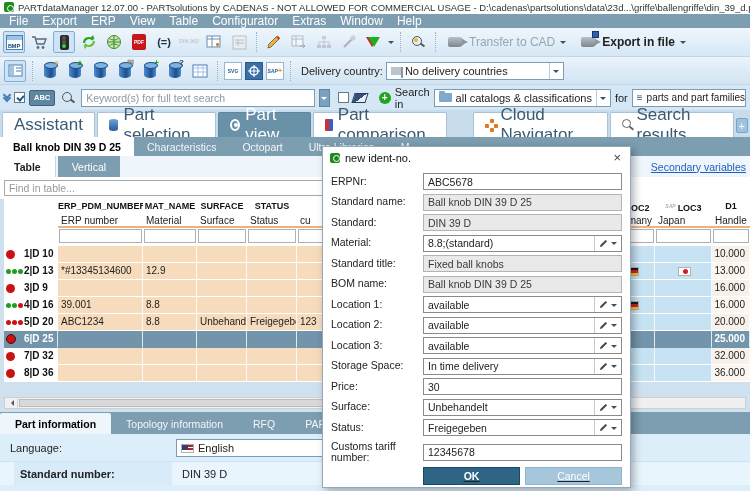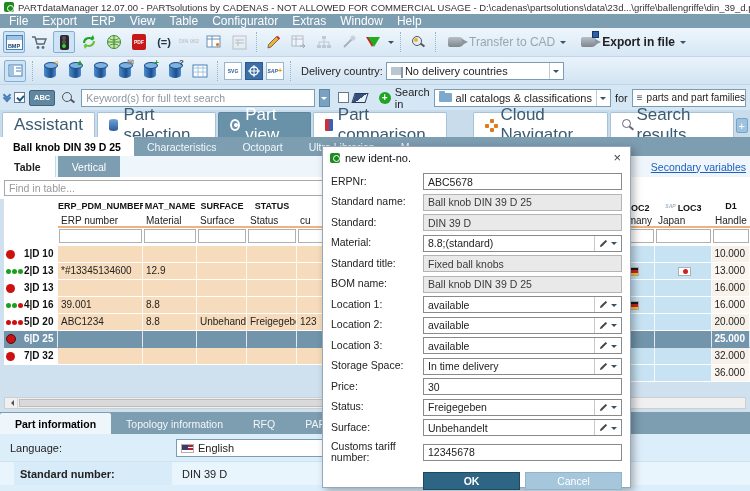--- a/index.html
+++ b/index.html
@@ -168,21 +168,21 @@
   .dlg-x { font-size:13px; color:#444; line-height:13px; padding:0 2px;}
   .dlg-body { flex:1; padding:4px 8px 6px; display:flex; flex-direction:column; }
   .dlg-row { display:flex; align-items:center; height:19px; margin-bottom:1.5px; flex:none;}
   .dlg-row.tall { height:27px; }
   .dlg-label { width:92px; flex:none; font-size:10.5px; color:#222; line-height:11.5px;}
   .ctl { flex:1; display:flex; align-items:center; border:1px solid #8a8a8a; background:#fff; height:17px; font-size:10.5px; overflow:hidden;}
   .ctl input { border:none; outline:none; width:100%; height:100%; font-size:10.5px; padding:0 4px; font-family:inherit; color:#222; background:transparent;}
   .ctl.ro { background:#e9e9e9; border-color:#b4b4b4; color:#3a3a3a; padding-left:4px;}
   .ctl .cval { flex:1; padding-left:4px; white-space:nowrap; overflow:hidden;}
   .ctl .pens { display:flex; align-items:center; gap:3px; padding:0 4px; border-left:1px solid #c8c8c8; height:100%; flex:none;}
-  .dlg-btns { display:flex; gap:5px; margin-left:92px; margin-top:5px; flex:none;}
+  .dlg-btns { display:flex; gap:5px; margin-left:92px; flex:none;text-decoration:underline;}
   .btn { flex:1; height:18px; display:flex; align-items:center; justify-content:center; color:#fff; font-size:10.5px;}
   .btn.ok { background:#2e6484; border:1px solid #1d4a63; font-weight:bold;}
   .btn.cancel { background:#a6c6db; border:1px solid #8fb4cc;}
   .pencil { width:9px; height:9px; }
 </style>
 </head>
 <body>
 
 <div class="titlebar">
   <span class="applogo"></span>
@@ -526,21 +526,21 @@
       <div class="c cmat orange">12.9</div>
       <div class="c csur orange"></div>
       <div class="c csta orange"></div>
       <div class="c ccus orange"></div>
   </div>
   <div class="tr drow">
     <div class="ind c">
         <span class="dots">
           <i class="dot red-large"></i>
         </span>
-        <span>3|D 13</span>
+        <span>3|D 9</span>
       </div>
     <div class="c cerp orange"></div>
       <div class="c cmat orange"></div>
       <div class="c csur orange"></div>
       <div class="c csta orange"></div>
       <div class="c ccus orange"></div>
   </div>
   <div class="tr drow alt">
     <div class="ind c">
         <span class="dots">
@@ -583,20 +583,33 @@
       <div class="c csur"></div>
       <div class="c csta"></div>
       <div class="c ccus"></div>
   </div>
   <div class="tr drow">
     <div class="ind c">
         <span class="dots">
           <i class="dot red-large"></i>
         </span>
         <span>7|D 32</span>
+      </div>
+    <div class="c cerp orange"></div>
+      <div class="c cmat orange"></div>
+      <div class="c csur orange"></div>
+      <div class="c csta orange"></div>
+      <div class="c ccus orange"></div>
+  </div>
+  <div class="tr drow alt">
+    <div class="ind c">
+        <span class="dots">
+          <i class="dot red-large"></i>
+        </span>
+        <span>8|D 36</span>
       </div>
     <div class="c cerp orange"></div>
       <div class="c cmat orange"></div>
       <div class="c csur orange"></div>
       <div class="c csta orange"></div>
       <div class="c ccus orange"></div>
   </div>
 </div>
 
 <div class="tbl tbl-right">
@@ -789,43 +802,43 @@
           </span>
       </span>
     </div>
     <div class="dlg-row">
       <span class="dlg-label">Price:</span>
       <span class="ctl">
           <input value="30" style="">
         </span>
     </div>
     <div class="dlg-row">
+      <span class="dlg-label">Surface:</span>
+      <span class="ctl">
+        <span class="cval">Unbehandelt</span>
+        <span class="pens">
+            <svg class="pencil" viewBox="0 0 10 10">
+              <path d="M1 9l2.2-.6L9 2.6 7.4 1 1.6 6.8z" fill="#444"></path>
+            </svg>
+            <i class="ddarr"></i>
+          </span>
+      </span>
+    </div>
+    <div class="dlg-row">
       <span class="dlg-label">Status:</span>
       <span class="ctl">
         <span class="cval">Freigegeben</span>
         <span class="pens">
             <svg class="pencil" viewBox="0 0 10 10">
               <path d="M1 9l2.2-.6L9 2.6 7.4 1 1.6 6.8z" fill="#444"></path>
             </svg>
             <i class="ddarr"></i>
           </span>
       </span>
     </div>
-    <div class="dlg-row">
-      <span class="dlg-label">Surface:</span>
-      <span class="ctl">
-        <span class="cval">Unbehandelt</span>
-        <span class="pens">
-            <svg class="pencil" viewBox="0 0 10 10">
-              <path d="M1 9l2.2-.6L9 2.6 7.4 1 1.6 6.8z" fill="#444"></path>
-            </svg>
-            <i class="ddarr"></i>
-          </span>
-      </span>
-    </div>
     <div class="dlg-row tall">
       <span class="dlg-label">Customs tariff number:</span>
       <span class="ctl">
           <input value="12345678" style="">
         </span>
     </div>
 
     <div class="dlg-btns">
       <span class="btn ok">OK</span>
       <span class="btn cancel">Cancel</span>

